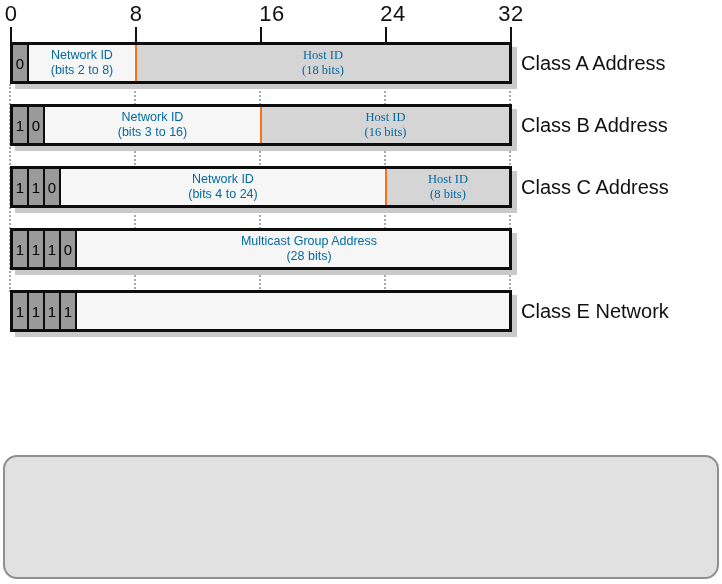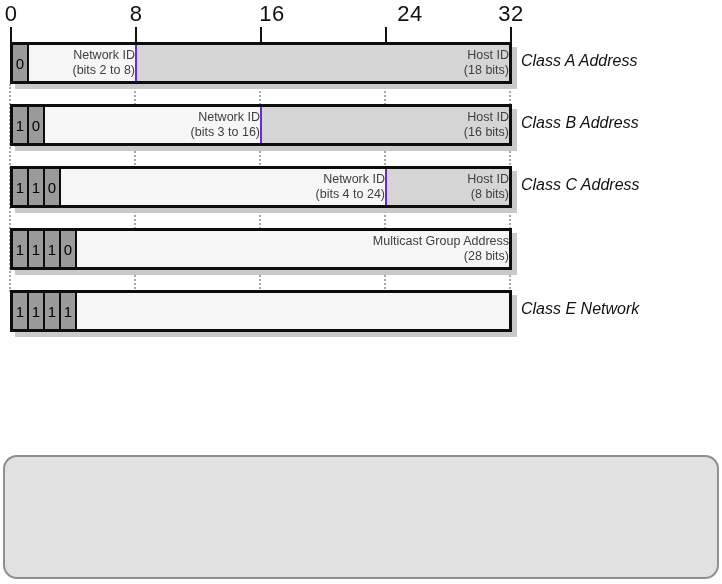--- a/index.html
+++ b/index.html
@@ -63,44 +63,44 @@
     align-items: center;
     justify-content: center;
     font-size: 15px;
     font-weight: 500;
     color: #000;
   }
   .field {
     box-sizing: border-box;
     display: flex;
     flex-direction: column;
-    align-items: flex-end;
+    align-items: center;
     justify-content: center;
     text-align: center;
     line-height: 15px;
     font-size: 12.5px;
-    color: #404040;
+    color: #0369a1;
   }
   .field.network { background: #f6f6f6; }
   .field.host {
     background: #d5d5d5;
-    border-left: 2px solid #6d28d9;
+    border-left: 2px solid #f97316;
     flex: 1 1 auto;
+    font-family: Liberation Serif, serif;
   }
   .field.wide { background: #f6f6f6; flex: 1 1 auto; margin-left: 32px; }
 
   
   .class-label {
     position: absolute;
     left: 521px;
-    font-size: 16px;
+    font-size: 20px;
     font-weight: 500;
     color: #111;
     white-space: nowrap;
-    font-style: italic;
   }
 
   
   .panel {
     position: absolute;
     left: 3px;
     top: 455px;
     width: 716px;
     height: 124px;
     box-sizing: border-box;
@@ -110,21 +110,21 @@
   }
 </style>
 </head>
 <body>
 
 <div class="stage">
 
   <div class="scale-num" style="left:11px">0</div>
   <div class="scale-num" style="left:136px">8</div>
   <div class="scale-num" style="left:272px">16</div>
-  <div class="scale-num" style="left:410px">24</div>
+  <div class="scale-num" style="left:393px">24</div>
   <div class="scale-num" style="left:511px">32</div>
 
   <div class="tick" style="left:10px"></div>
   <div class="tick" style="left:135px"></div>
   <div class="tick" style="left:260px"></div>
   <div class="tick" style="left:385px"></div>
   <div class="tick" style="left:510px"></div>
 
   <div class="dotted" style="left:9px"></div>
   <div class="dotted" style="left:134px"></div>

